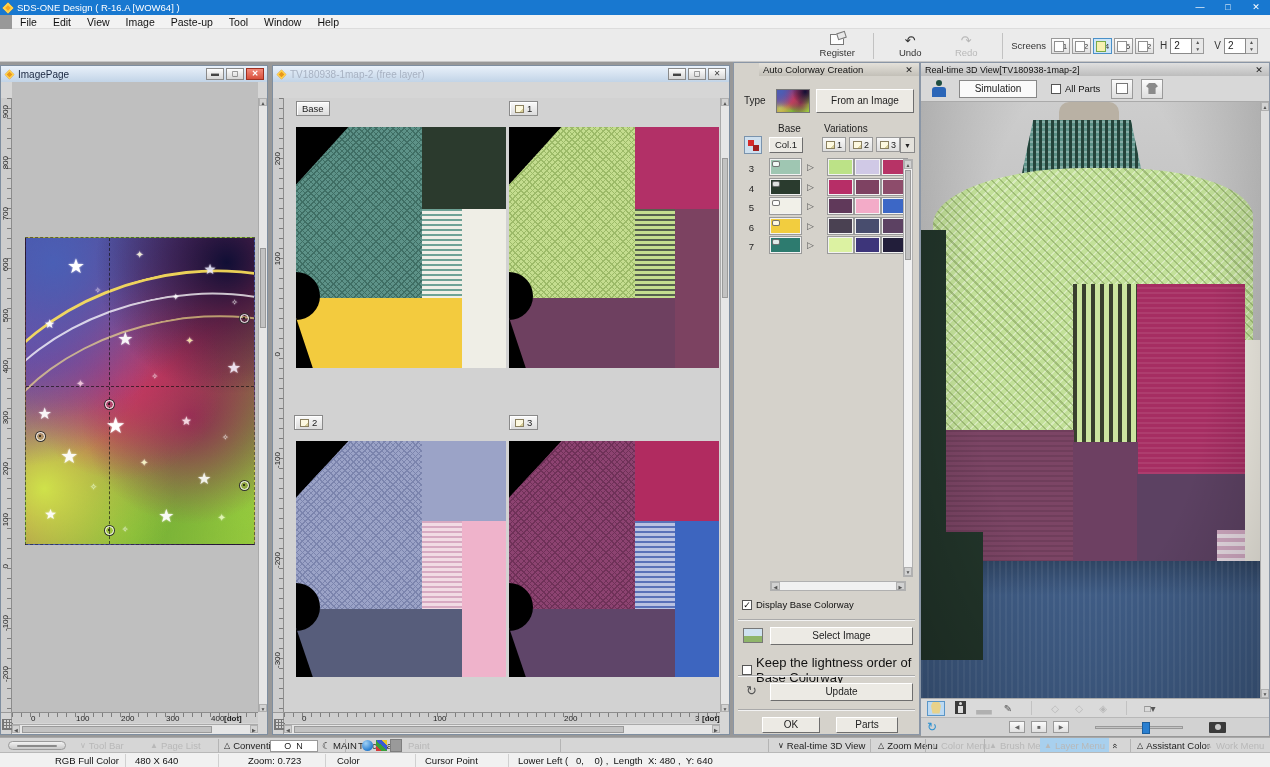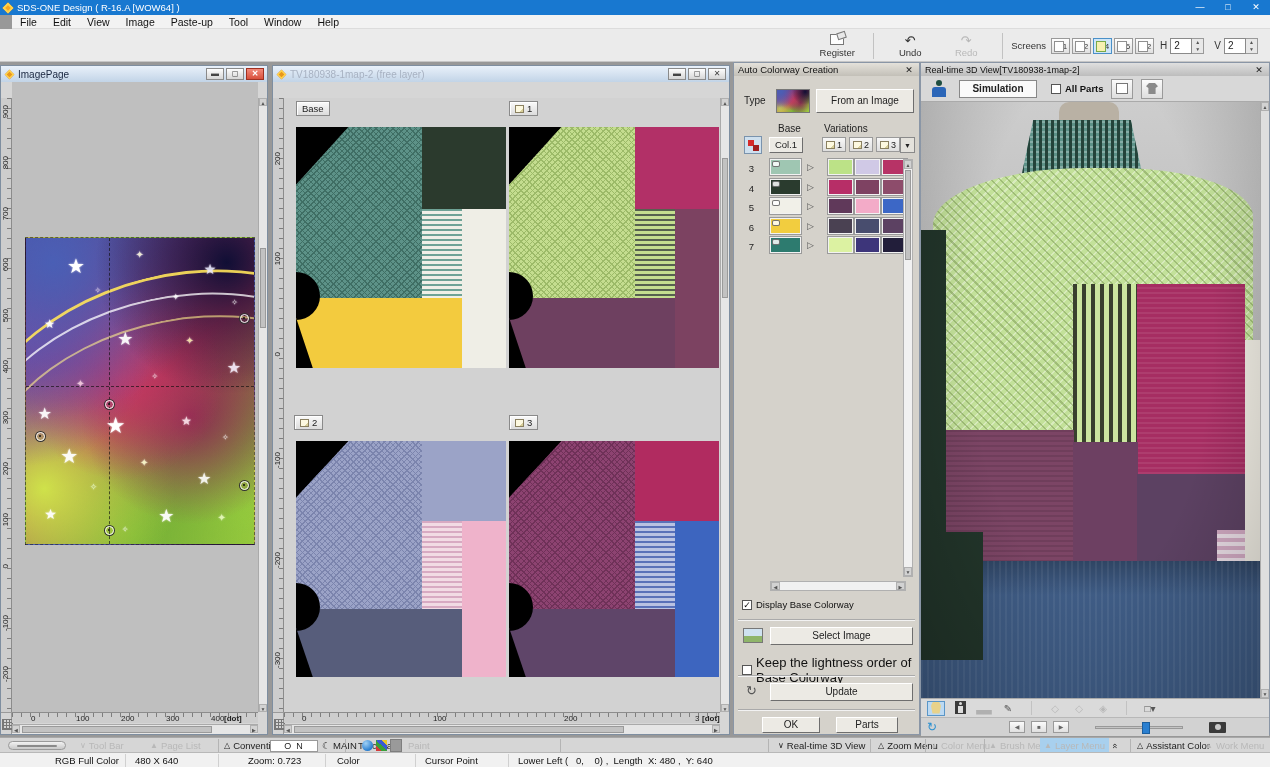--- a/index.html
+++ b/index.html
@@ -84,21 +84,21 @@
   
   .pat-canvas { position:absolute; left:11px; top:16px; right:9px; bottom:22px; background:#d2d2d2; overflow:hidden; }
   .pat-tab { position:absolute; height:15px; background:linear-gradient(#fafafa,#dcdcdc); border:1px solid #8a8a8a; font-size:9.5px; display:flex; align-items:center; padding:0 5px; gap:3px; box-shadow:1px 1px 0 #fff inset; }
   .page-ico { width:9px; height:8px; background:linear-gradient(135deg,#fdf9e0 70%,#d8cf9a 70%); border:1px solid #8a8060; flex:none; }
   .quad { position:absolute; background:#000; overflow:hidden; }
   .piece { position:absolute; left:0; top:0; right:0; bottom:0; clip-path:polygon(0% 24%,25% 0%,100% 0%,100% 100%,8% 100%,0% 79%); }
   .pc { position:absolute; }
   .notch { position:absolute; left:-24px; top:60%; width:48px; height:48px; background:#000; border-radius:50%; }
 
   
-  .dlg { position:absolute; left:733px; top:0; width:187px; height:673px; background:#d5d2cb; border:1px solid #8a96a6; }
+  .dlg { position:absolute; left:733px; top:0; width:187px; height:673px; background:#d5d2cb; border:1px solid #8a96a6;padding-left:25px; }
   .dlg-title { height:13px; background:linear-gradient(#e4e1da,#c3c0b8); display:flex; align-items:center; font-size:9.5px; padding:0 4px; color:#111; }
   .dlg-x { margin-left:auto; font-size:9px; color:#222; width:12px; text-align:center; }
   .dlg-lbl { position:absolute; font-size:10px; color:#222; }
   .thumb { position:absolute; width:34px; height:24px; border:1px solid #888; }
   .btn95 { position:absolute; background:#eceae4; border:1px solid; border-color:#ffffff #6e6e6e #6e6e6e #ffffff; font-size:10px; text-align:center; color:#222; }
   .red-swap { position:absolute; width:18px; height:18px; border:1px solid #7a93ad; background:#cfe0ee; }
   .red-swap::before { content:""; position:absolute; left:3px; top:3px; width:6px; height:6px; background:#d42a2a; }
   .red-swap::after { content:""; position:absolute; left:8px; top:8px; width:6px; height:6px; background:#a01f1f; }
   .vtab { position:absolute; height:15px; display:flex; align-items:center; gap:2px; font-size:9px; padding:0 3px; border:1px solid #9a9a9a; background:linear-gradient(#f8f8f8,#dedede); }
   .drop-btn { position:absolute; width:15px; height:16px; border:1px solid #8a8a8a; background:#e4e2dc; font-size:7px; text-align:center; line-height:15px; color:#222; }
@@ -108,21 +108,21 @@
   .sw-arr { position:absolute; font-size:9px; color:#555; }
   .chk { position:absolute; display:flex; align-items:center; gap:4px; font-size:9.5px; color:#111; }
   .chk .box { width:10px; height:10px; background:#fff; border:1px solid #555; font-size:9px; line-height:9px; text-align:center; color:#111; flex:none; }
   .hr { position:absolute; left:4px; right:4px; height:0; border-top:1px solid #aaa; border-bottom:1px solid #f2f2f2; }
   .mini-img-ico { position:absolute; width:20px; height:15px; border:1px solid #777; background:linear-gradient(#cfe2f0 55%,#8fb56a 55%); }
   .upd-ico { position:absolute; font-size:13px; color:#555; }
 
   
   .v3d { position:absolute; left:920px; top:0; width:350px; height:673px; background:#cfcfcf; border:1px solid #8a96a6; }
   .v3d-title { height:13px; background:linear-gradient(#dfdfdf,#bdbdbd); display:flex; align-items:center; font-size:9px; padding:0 4px; color:#111; }
-  .v3d-tools { position:absolute; left:0; right:0; top:13px; height:26px; background:#d8d8d8; border-bottom:1px solid #aaa;font-weight:bold; }
+  .v3d-tools { position:absolute; left:0; right:0; top:13px; height:26px; background:#d8d8d8; border-bottom:1px solid #aaa; }
   .sim-btn { position:absolute; left:38px; top:4px; width:78px; height:18px; background:#fafafa; border:1px solid #888; font-size:10px; text-align:center; line-height:16px; }
   .man-ico { position:absolute; left:10px; top:4px; width:16px; height:18px; }
   .man-ico::before { content:""; position:absolute; left:5px; top:0; width:6px; height:6px; border-radius:50%; background:#1e4d40; }
   .man-ico::after { content:""; position:absolute; left:1px; top:7px; width:14px; height:10px; background:#2b66b8; border-radius:3px 3px 0 0; }
   .ico-btn { position:absolute; width:22px; height:20px; border:1px solid #9a9a9a; background:linear-gradient(#fbfbfb,#dedede); }
   .scene { position:absolute; left:0; top:39px; width:341px; height:596px; background:linear-gradient(#cdcdcd,#9c9c9c); overflow:hidden; }
   .blk { position:absolute; }
   .herr-g { background-color:#c3e19a; background-image:repeating-linear-gradient(45deg,rgba(90,120,50,.35) 0 1.5px,transparent 1.5px 6px),repeating-linear-gradient(-45deg,rgba(255,255,255,.35) 0 1.5px,transparent 1.5px 6px); }
   .shade { position:absolute; left:0; top:0; right:0; bottom:0; background:radial-gradient(ellipse at 50% 38%, transparent 50%, rgba(0,0,0,.22) 100%); pointer-events:none; }
   .v3d-row1 { position:absolute; left:0; right:0; top:635px; height:19px; background:#dadada; border-top:1px solid #aaa; display:flex; align-items:center; gap:6px; padding:0 6px; }

